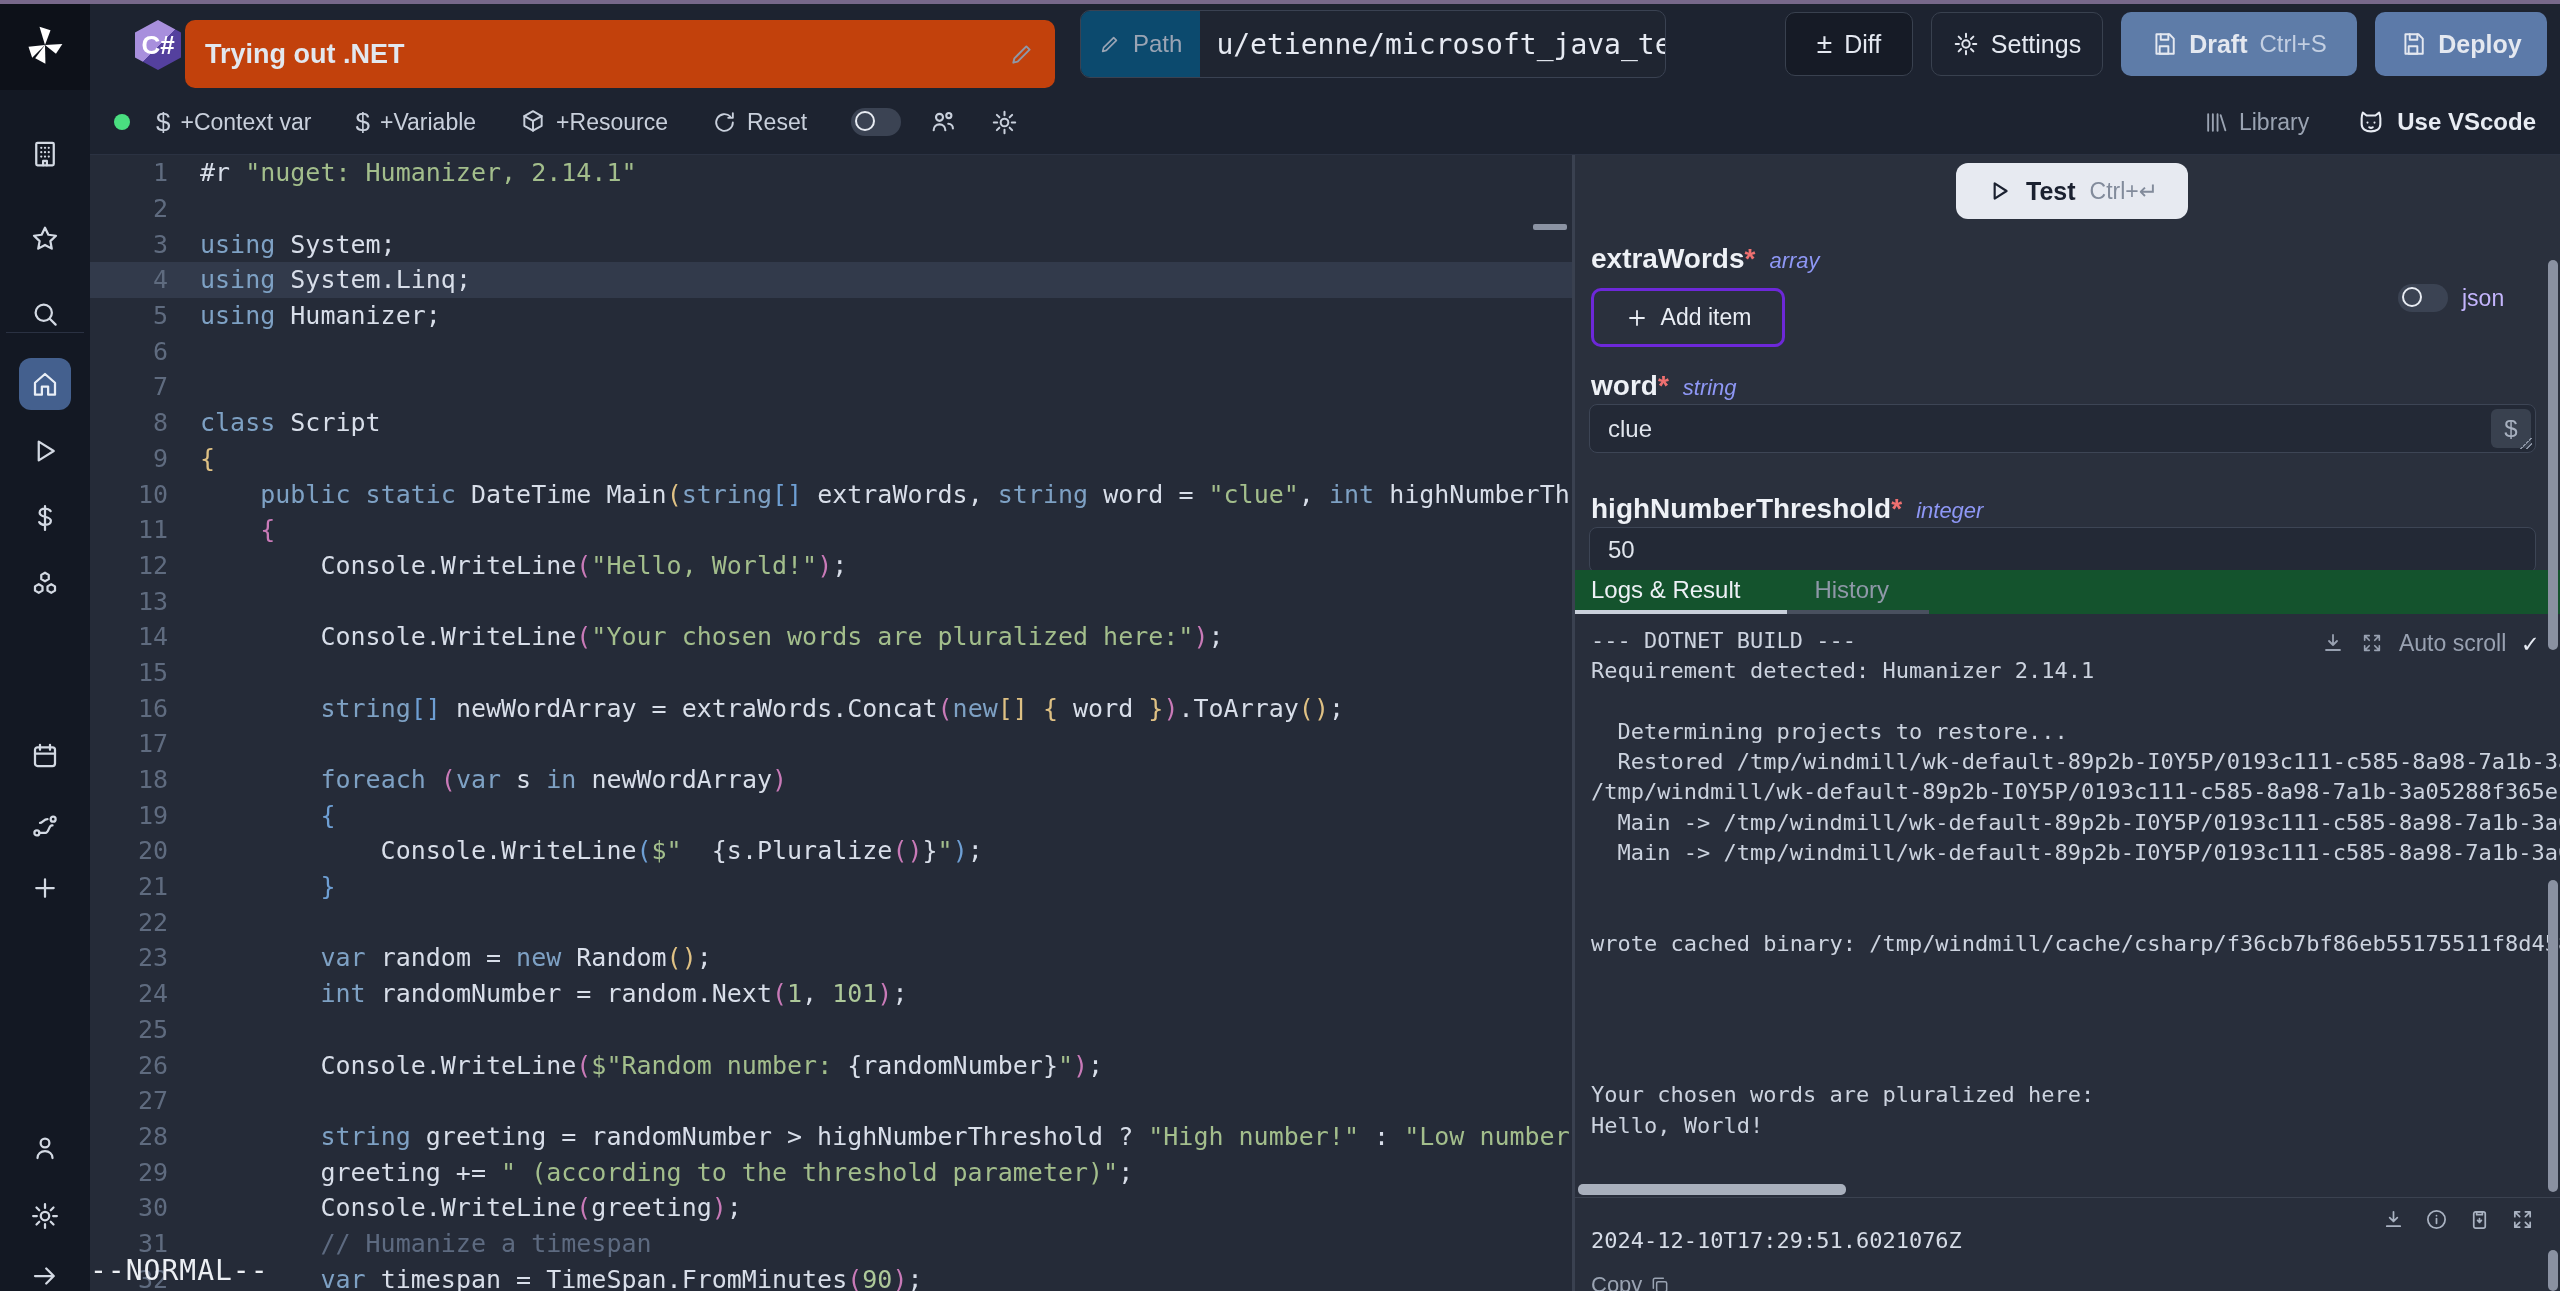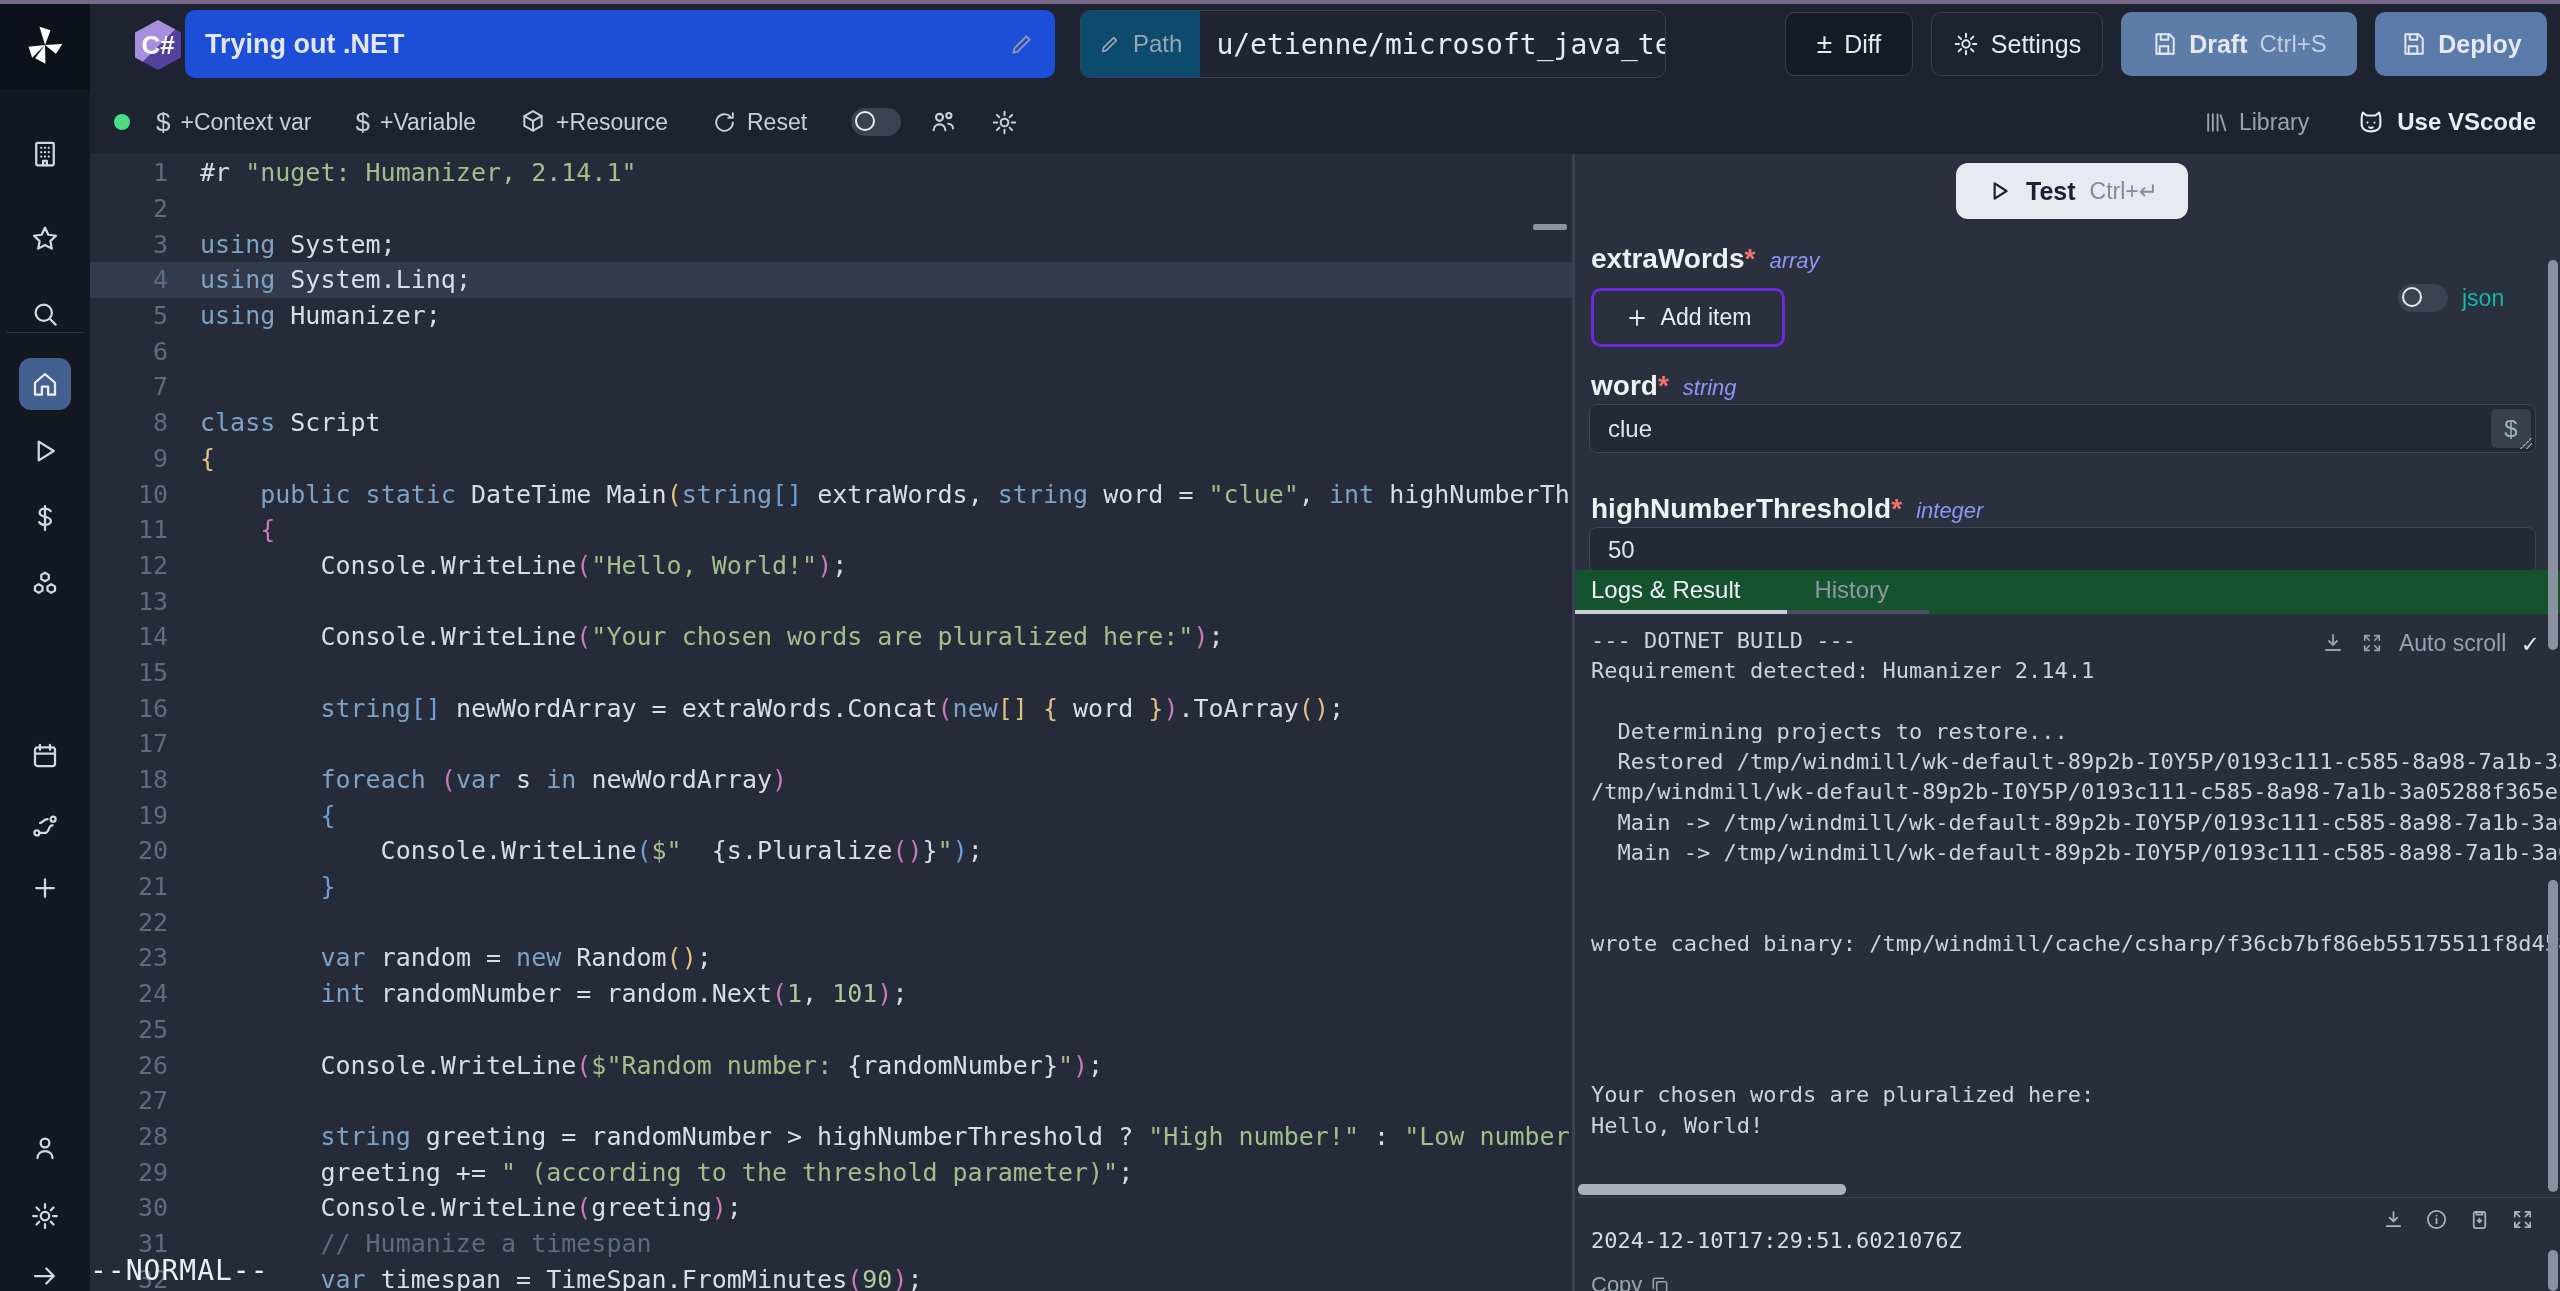--- a/index.html
+++ b/index.html
@@ -17,21 +17,21 @@
   .side-item{position:absolute;left:19px;width:52px;height:52px;border-radius:12px;display:flex;align-items:center;justify-content:center;color:#d3d9e3;}
   .side-item.active{background:#44608e;color:#e9eef6;}
   .side-divider{position:absolute;left:6px;width:78px;height:1px;background:#2a3142;}
 
   
   .topbar{position:absolute;left:90px;top:0;width:2470px;height:90px;background:#1d2330;}
   .csharp-badge{position:absolute;left:45px;top:20px;width:46px;height:50px;
     clip-path:polygon(50% 0,100% 25%,100% 75%,50% 100%,0 75%,0 25%);
     background:linear-gradient(135deg,#a88fdd 0 52%,#54409e 52% 100%);
     display:flex;align-items:center;justify-content:center;color:#fff;font-weight:bold;font-size:26px;}
-  .title-field{position:absolute;left:95px;top:10px;width:870px;height:68px;background:#1d4ed8;border-radius:10px;
+  .title-field{position:absolute;left:95px;top:20px;width:870px;height:68px;background:#c2410c;border-radius:10px;
     display:flex;align-items:center;padding:0 20px;box-sizing:border-box;}
   .title-text{font-size:27px;font-weight:bold;color:#e2e7ef;flex:1;}
   .path-field{position:absolute;left:990px;top:10px;width:586px;height:68px;border:1px solid #3a4252;border-radius:10px;
     background:#1f2531;display:flex;align-items:stretch;box-sizing:border-box;overflow:hidden;}
   .path-chip{background:#0c4a6e;display:flex;align-items:center;gap:12px;padding:0 18px;color:#9aa4b4;font-size:24px;}
   .path-value{display:flex;align-items:center;padding:0 16px;font-size:28px;color:#e6eaf2;}
   .tb-btn{position:absolute;top:12px;height:64px;border-radius:10px;display:flex;align-items:center;justify-content:center;
     gap:12px;font-size:25px;color:#e4e8f0;box-sizing:border-box;}
   .btn-diff{left:1695px;width:128px;background:#161b26;border:1px solid #39414f;}
   .btn-settings{left:1841px;width:172px;border:1px solid #39414f;}
@@ -67,21 +67,21 @@
   .test-btn{position:absolute;left:381px;top:8px;width:232px;height:56px;background:#e7eaf1;border-radius:12px;
     display:flex;align-items:center;justify-content:center;gap:14px;color:#1b2130;}
   .test-label{font-size:25px;font-weight:bold;}
   .test-short{font-size:23px;color:#828b9b;font-weight:normal;}
   .fld-label{position:absolute;left:16px;display:flex;align-items:baseline;gap:14px;}
   .fld-name{font-size:28px;font-weight:bold;color:#eef1f6;}
   .req{color:#ef7070;}
   .fld-type{font-size:22px;font-style:italic;color:#8e97f5;}
   .addi{position:absolute;left:16px;top:133px;width:188px;height:53px;border:3px solid #6d28d9;border-radius:10px;
     display:flex;align-items:center;justify-content:center;gap:12px;font-size:23px;color:#e9edf4;}
-  .json-toggle{position:absolute;left:823px;top:129px;display:flex;align-items:center;gap:14px;color:#14b8a6;font-size:23px;text-align:right;}
+  .json-toggle{position:absolute;left:823px;top:129px;display:flex;align-items:center;gap:14px;color:#c4b5fd;font-size:23px;text-align:right;}
   .input{position:absolute;left:14px;width:947px;background:#232936;border:1px solid #3d4555;border-radius:8px;
     box-sizing:border-box;display:flex;align-items:center;padding:0 18px;font-size:24px;color:#dfe4ec;}
   .input .suffix{position:absolute;right:4px;top:4px;bottom:4px;width:40px;background:#39414f;border-radius:6px;
     display:flex;align-items:center;justify-content:center;color:#a7b0bf;font-size:24px;}
   .resize-corner{position:absolute;right:3px;bottom:3px;width:12px;height:12px;
     background:linear-gradient(135deg,transparent 0 50%,#8a93a3 50% 58%,transparent 58% 72%,#8a93a3 72% 80%,transparent 80%);}
   .tabbar{position:absolute;left:0;top:415px;width:985px;height:44px;background:#14532d;display:flex;align-items:flex-start;padding-top:6px;box-sizing:border-box;}
   .tab{font-size:24px;padding:0 16px;}
   .tab.active{color:#eef1f6;}
   .tab.idle{color:#8f98a8;margin-left:42px;}

